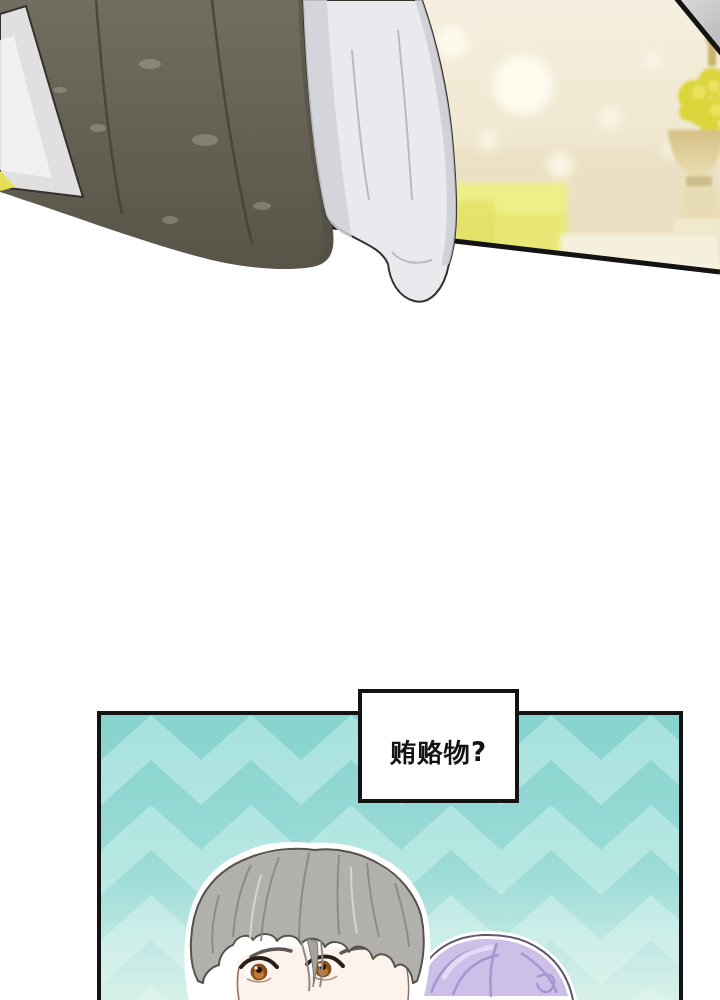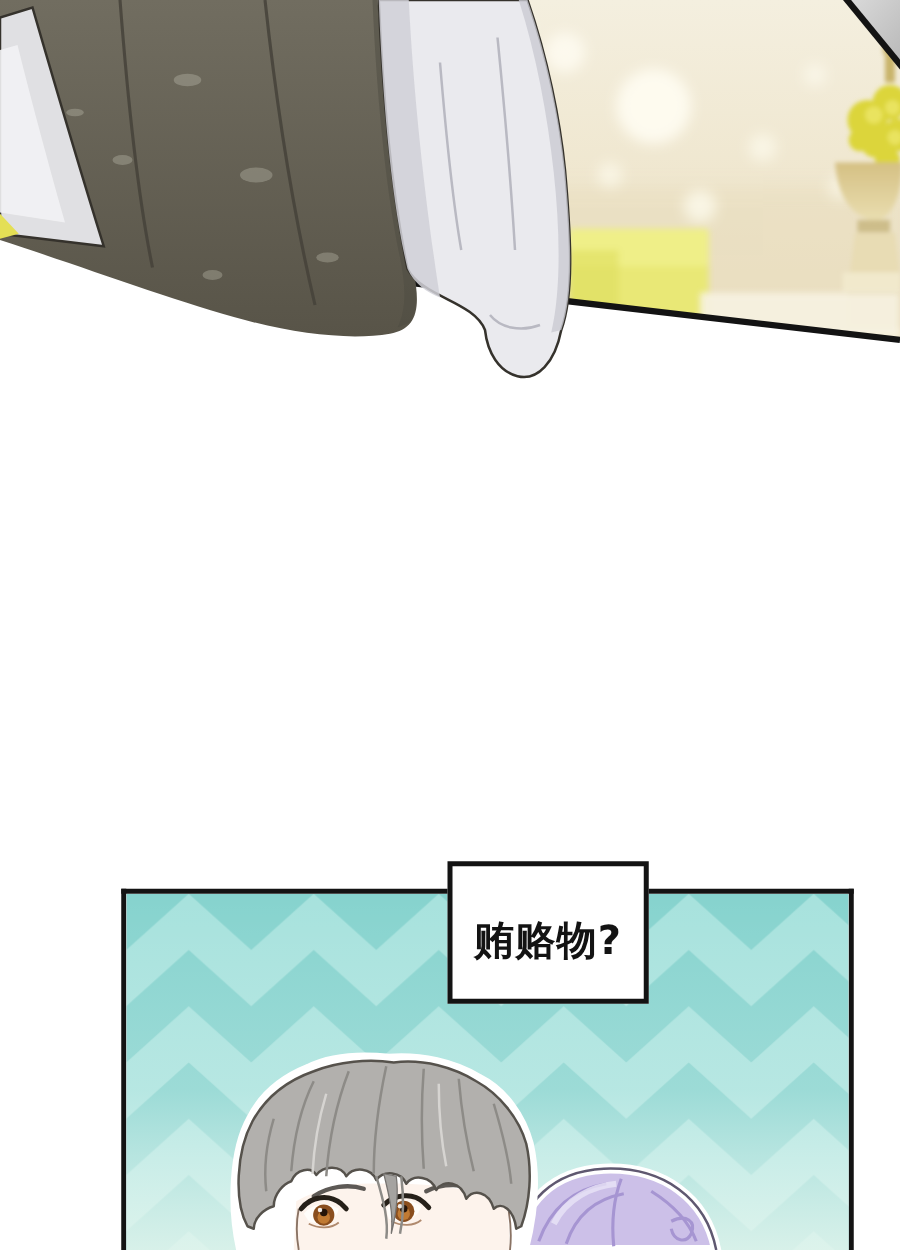--- a/index.html
+++ b/index.html
@@ -16,21 +16,21 @@
   }
   .panel-bottom svg{display:block;}
   .caption-box{
     position:absolute;left:358px;top:689px;width:161px;height:114px;
     box-sizing:border-box;border:4px solid var(--ink,#131313);
     background:var(--box_bg,#fff);
     display:flex;align-items:center;justify-content:center;
     padding-top:12px;z-index:5;
   }
   .caption-text{
-    font-size:32px;font-weight:600;color:var(--ink,#131313);
+    font-size:26px;font-weight:600;color:var(--ink,#131313);
     letter-spacing:1px;white-space:nowrap;line-height:1;
   }
   svg{overflow:visible;}
 </style>
 </head>
 <body>
 
 <div class="page">
 
   <div class="panel-top">

